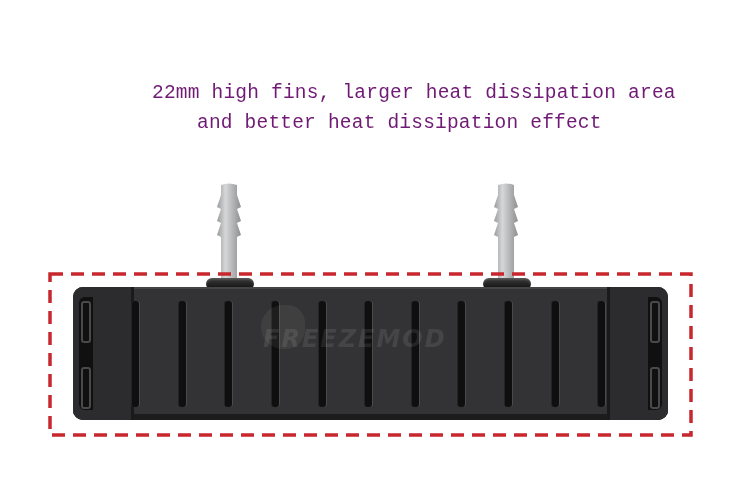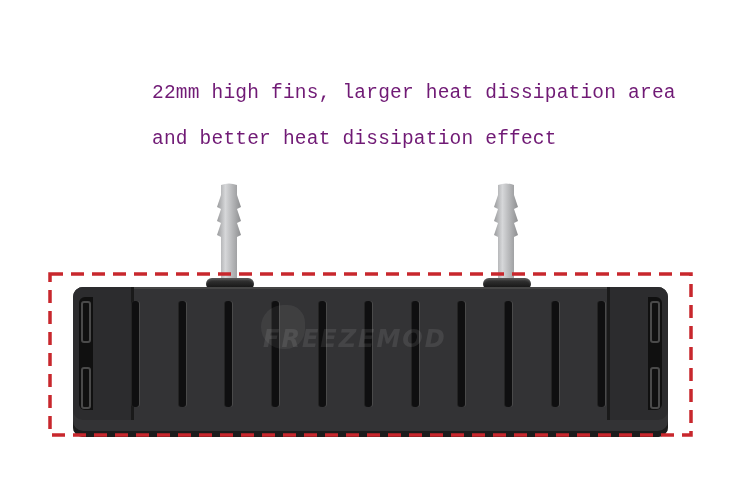--- a/index.html
+++ b/index.html
@@ -1,24 +1,24 @@
 <!DOCTYPE html>
 <html><head>
   <meta charset="utf-8">
   <style>
     html, body { margin: 0; padding: 0; background: #ffffff; }
     body { width: 750px; height: 484px; position: relative; overflow: hidden; font-family: "DejaVu Serif", "Liberation Serif", serif; }
     .caption { position: absolute; left: 152px; color: #701a75; font-family: "Liberation Mono", "DejaVu Sans Mono", monospace; font-size: 19.5px; letter-spacing: 0.2px; white-space: nowrap; }
     .caption.l1 { top: 82px; }
-    .caption.l2 { top: 128px; }
+    .caption.l2 { top: 112px; margin-left: 45px; }
     .dashbox { position: absolute; left: 48px; top: 272px; width: 645px; height: 165px; box-sizing: border-box; }
     .dashbox svg { position: absolute; left: 0; top: 0; }
     .barb { position: absolute; top: 183px; width: 30px; height: 100px; }
     .ring { position: absolute; top: 278px; width: 48px; height: 12px; border-radius: 6px; background: linear-gradient(#3a3a3a, #0e0e0e); box-shadow: inset 0 2px 2px rgba(255,255,255,0.15); }
-    .body { position: absolute; left: 73px; top: 287px; width: 595px; height: 150px; background: #333335; border-radius: 10px; box-shadow: inset 0 -6px 0 #1c1c1c, inset 0 2px 0 #454545; }
+    .body { position: absolute; left: 73px; top: 287px; width: 595px; height: 133px; background: #333335; border-radius: 10px; box-shadow: inset 0 -6px 0 #1c1c1c, inset 0 2px 0 #454545; }
     .cap { position: absolute; top: 0; width: 58px; height: 133px; background: #2c2c2e; }
     .cap.left { left: 0; border-radius: 10px 0 0 10px; border-right: 3px solid #1a1a1a; }
     .cap.right { right: 0; border-radius: 0 10px 10px 0; border-left: 3px solid #1a1a1a; }
     .cap .inner { position: absolute; top: 10px; width: 14px; height: 113px; background: #101010; }
     .cap.left .inner { left: 6px; border-radius: 6px 0 0 6px; }
     .cap.right .inner { right: 6px; border-radius: 0 6px 6px 0; }
     .cap .clip { position: absolute; width: 6px; height: 38px; border: 2px solid #4a4a4a; border-radius: 3px; top: 14px; }
     .cap .clip.b { top: 80px; }
     .cap.left .clip { left: 8px; }
     .cap.right .clip { right: 8px; }

